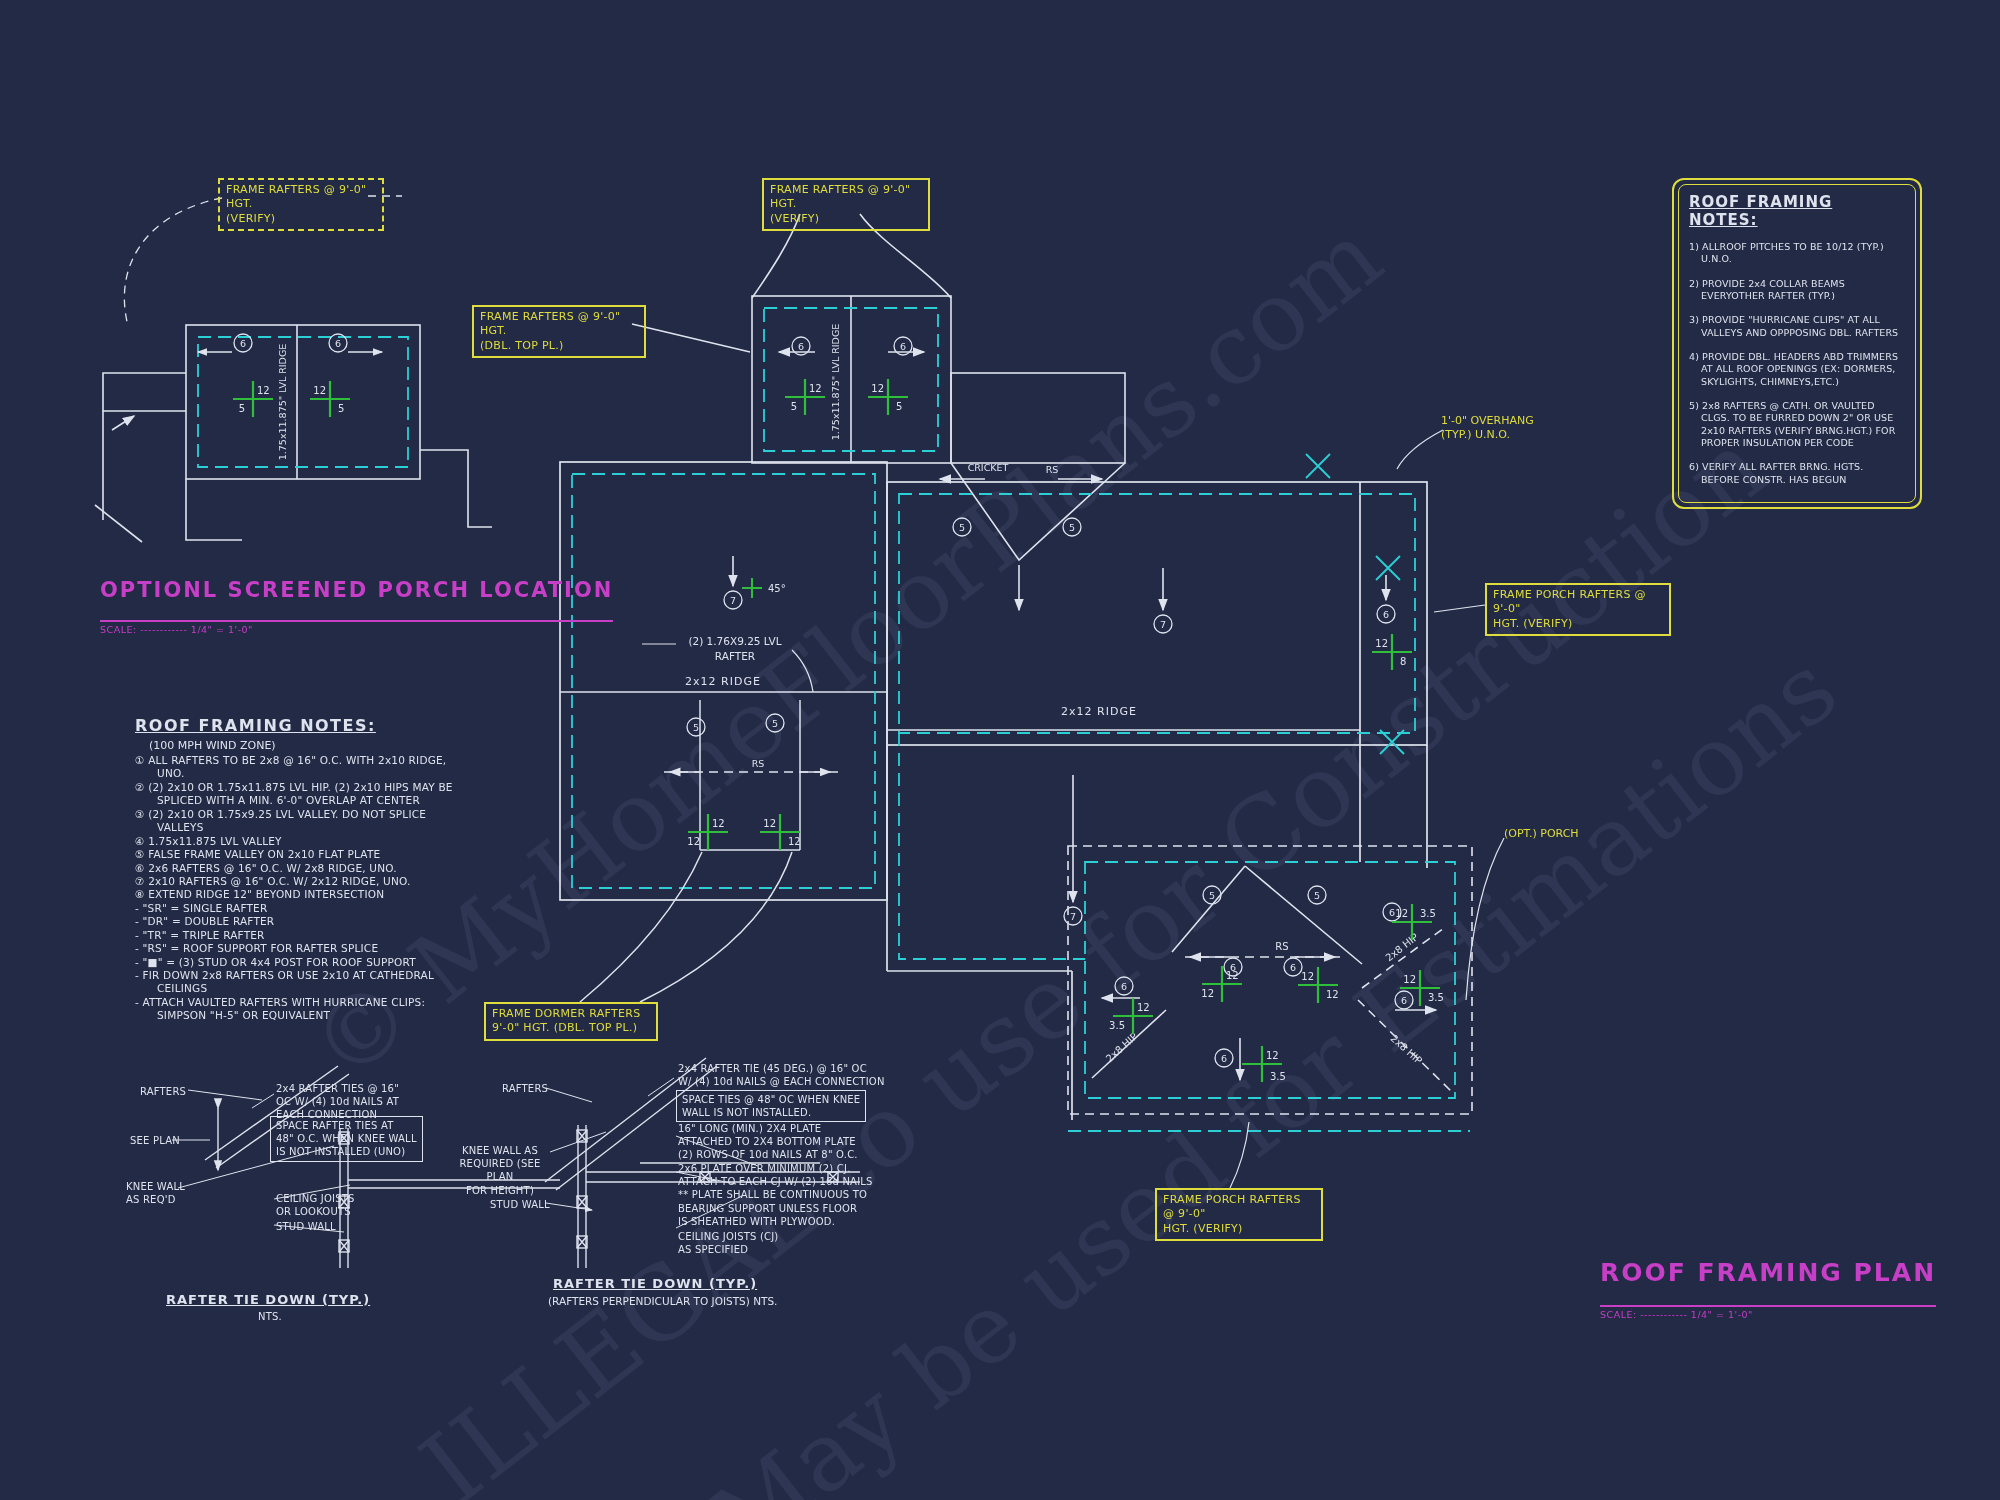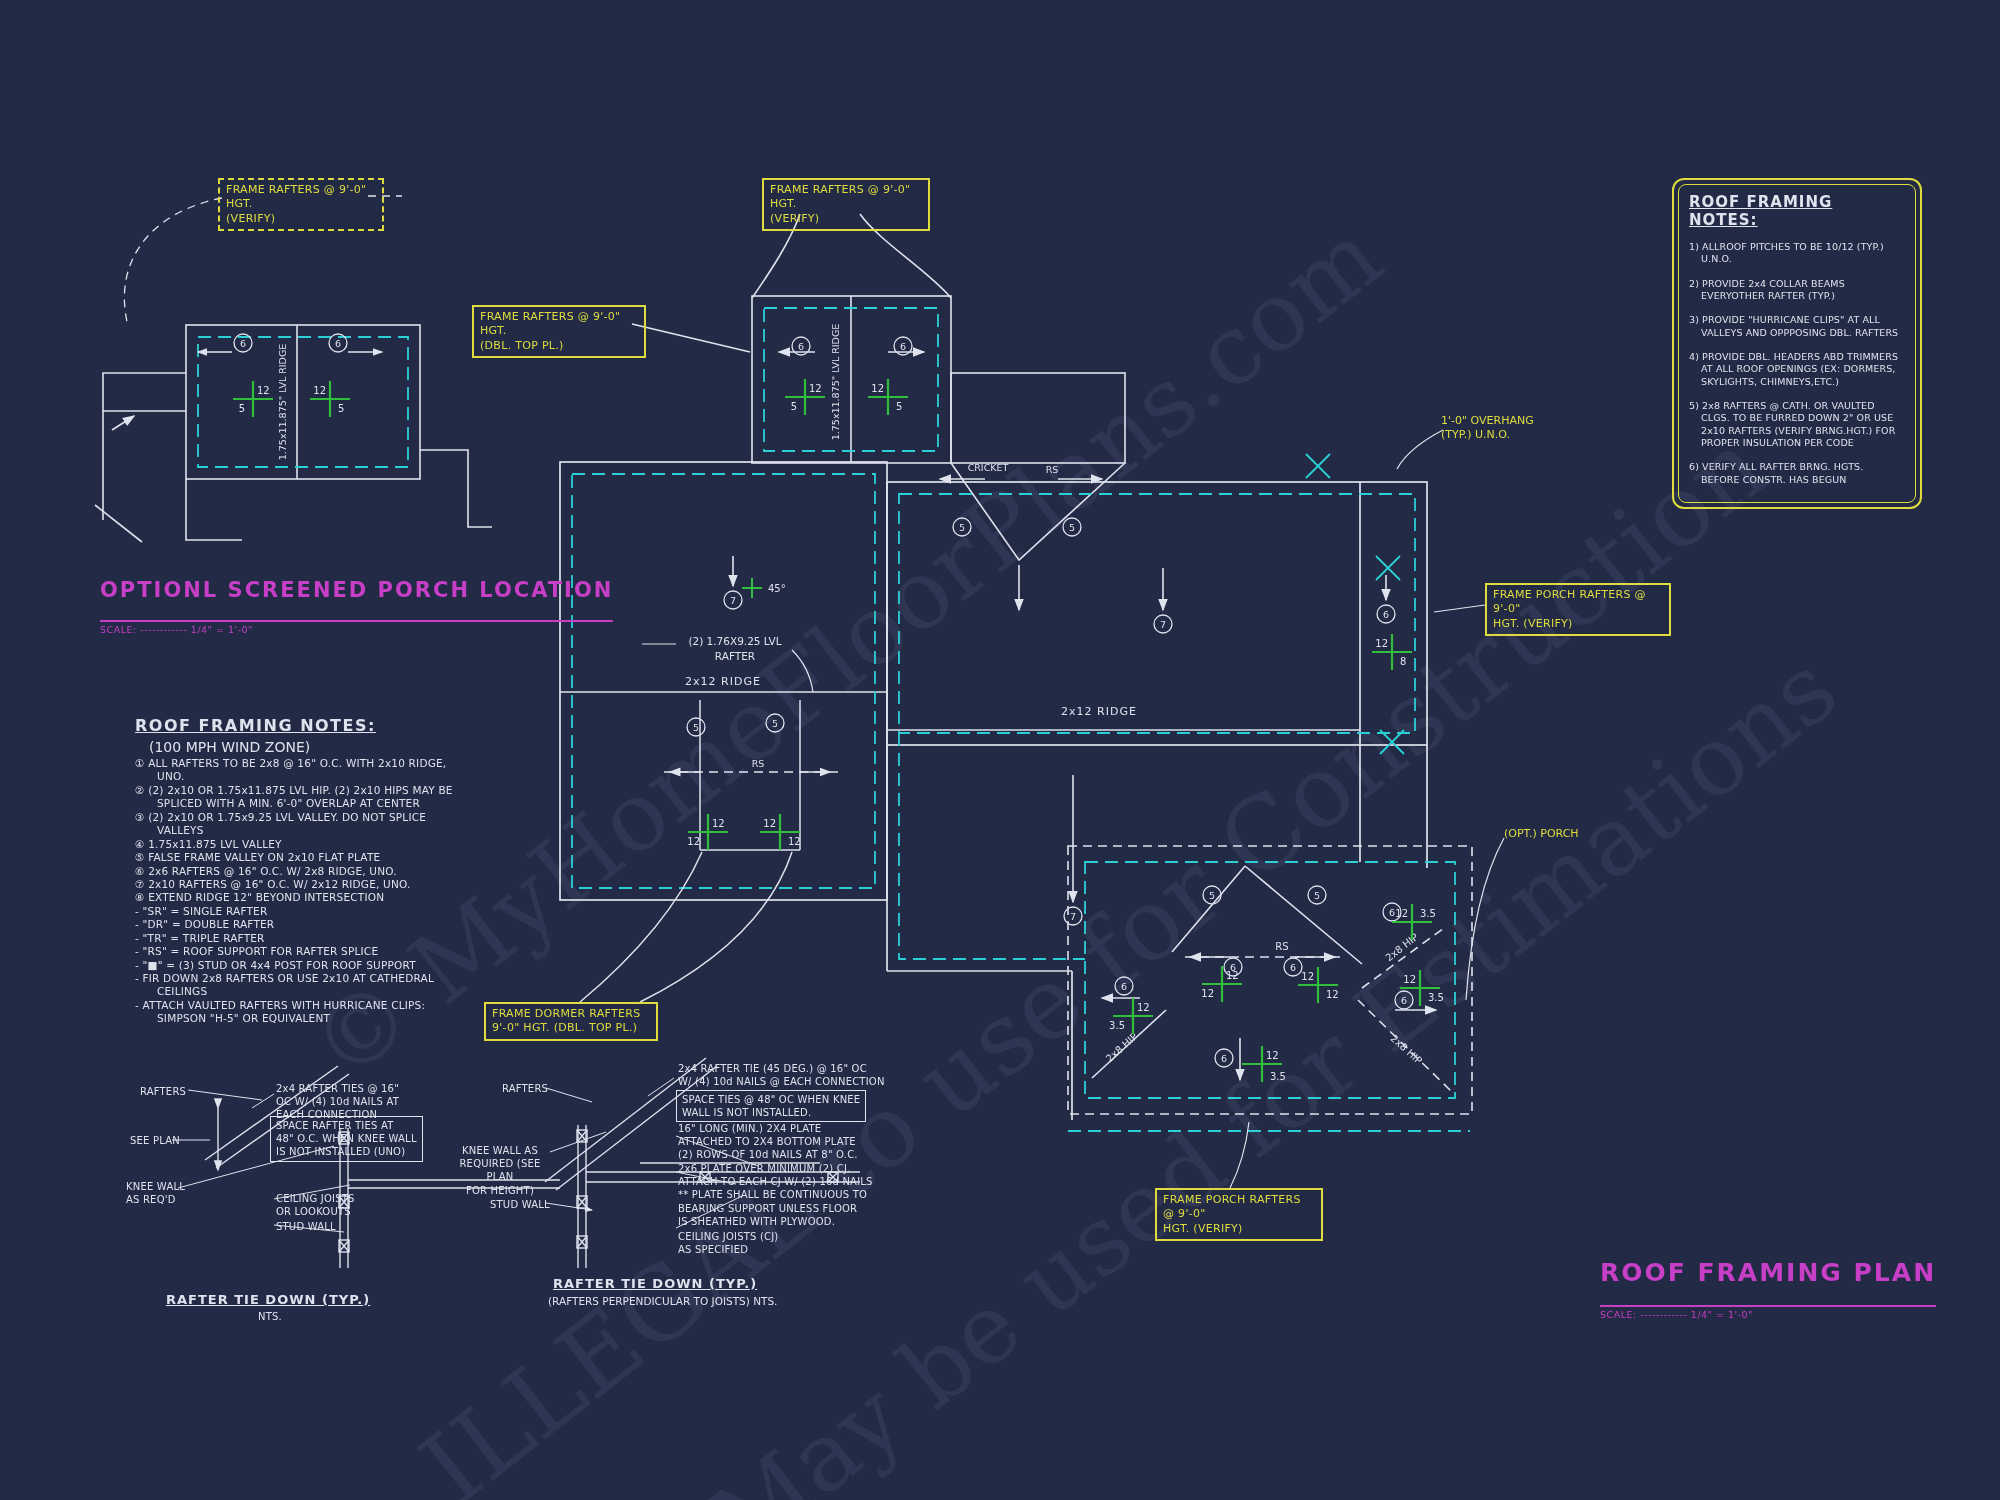--- a/index.html
+++ b/index.html
@@ -19,21 +19,21 @@
   .wtext{color:var(--line);font-size:10px;line-height:1.32;white-space:pre-line;letter-spacing:.2px;}
   .wbox{border:1.5px solid var(--line);padding:2px 5px;}
   .notesbox{border:2px solid var(--yellow);border-radius:12px;padding:4px;}
   .notesbox .inner{border:1.5px solid var(--yellow);border-radius:8px;padding:8px 10px 12px 10px;height:100%;box-sizing:border-box;}
   .notesbox h2{margin:0 0 8px 0;color:var(--line);font-size:15px;font-weight:bold;
     letter-spacing:1px;text-decoration:underline;}
   .notesbox .item{color:var(--line);font-size:9.5px;line-height:1.3;margin-bottom:4px;
     padding-left:12px;text-indent:-12px;letter-spacing:.1px;margin-top:12px;}
   .fnotes h2{margin:0 0 4px 0;color:var(--line);font-size:16px;font-weight:bold;
     letter-spacing:1.5px;text-decoration:underline;}
-  .fnotes .wind{color:var(--line);font-size:14px;margin:0 0 2px 14px;}
+  .fnotes .wind{color:var(--line);font-size:11px;margin:0 0 2px 14px;}
   .fnotes .item{color:var(--line);font-size:10.5px;line-height:1.28;
     padding-left:22px;text-indent:-22px;letter-spacing:.2px;}
   .mtitle{color:var(--magenta);font-weight:bold;letter-spacing:2px;
     border-bottom:2px solid var(--magenta);padding-bottom:18px;white-space:nowrap;}
   .mscale{color:var(--magenta);font-size:9.5px;letter-spacing:.5px;margin-top:2px;}
   .dtitle{color:var(--line);font-size:13px;font-weight:bold;letter-spacing:1px;
     text-decoration:underline;white-space:nowrap;}
   .dsub{color:var(--line);font-size:10.5px;white-space:nowrap;}
   svg text{font-family:"DejaVu Sans",sans-serif;fill:var(--line);}
 </style>

